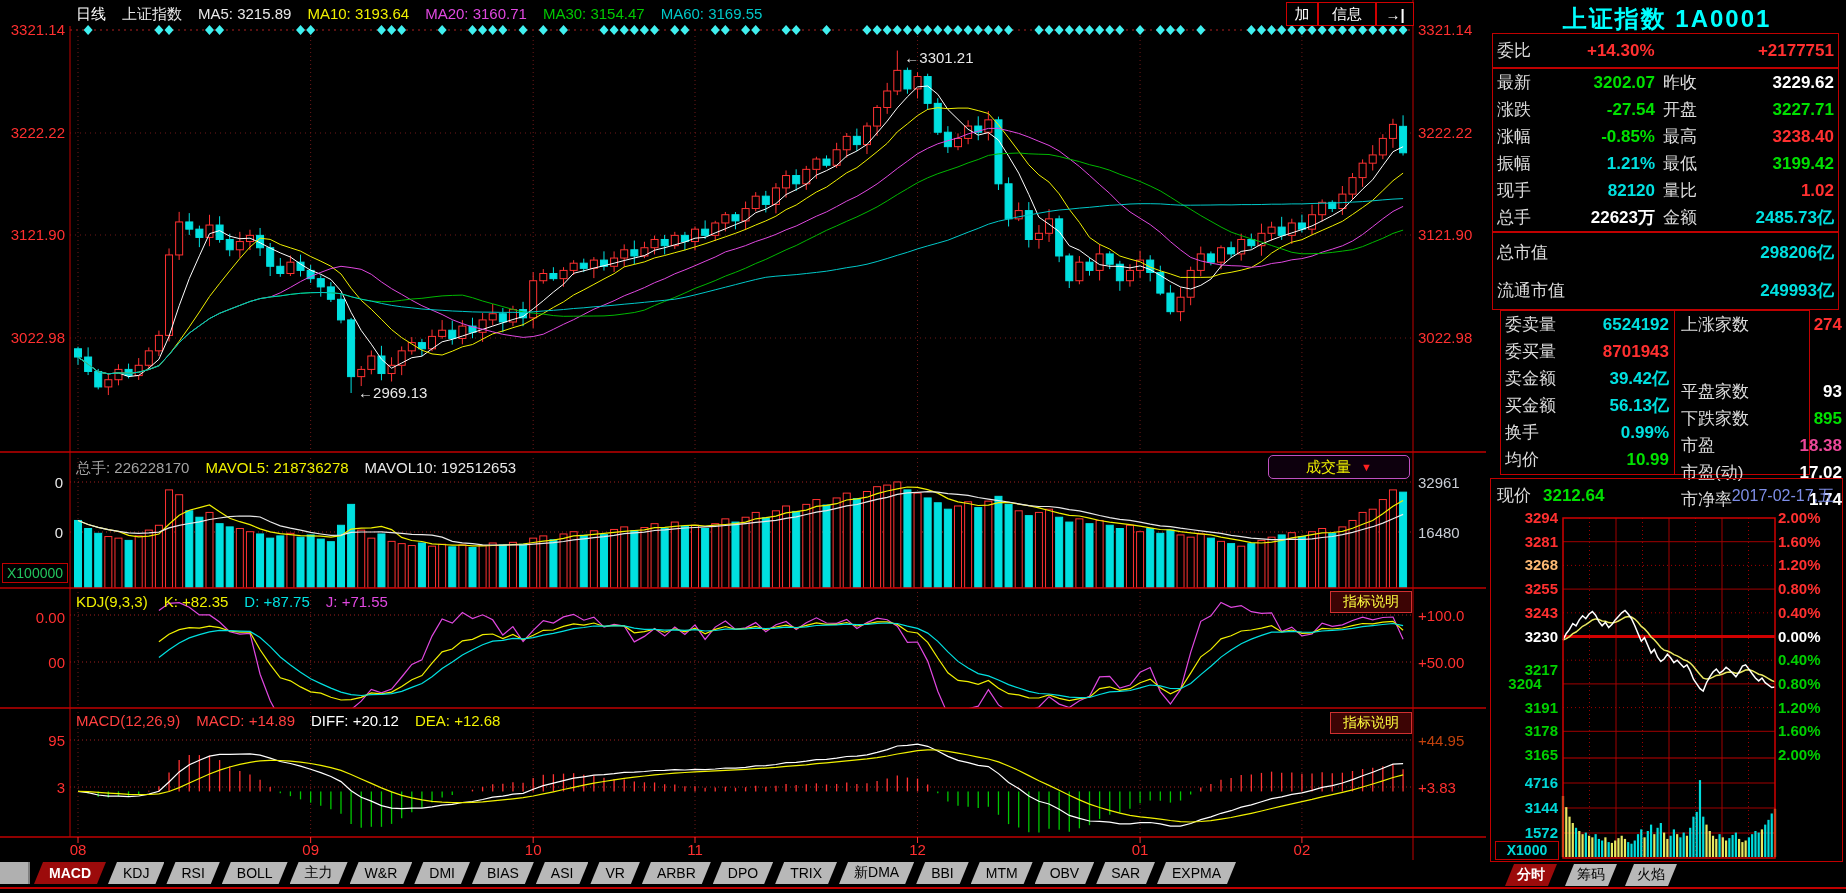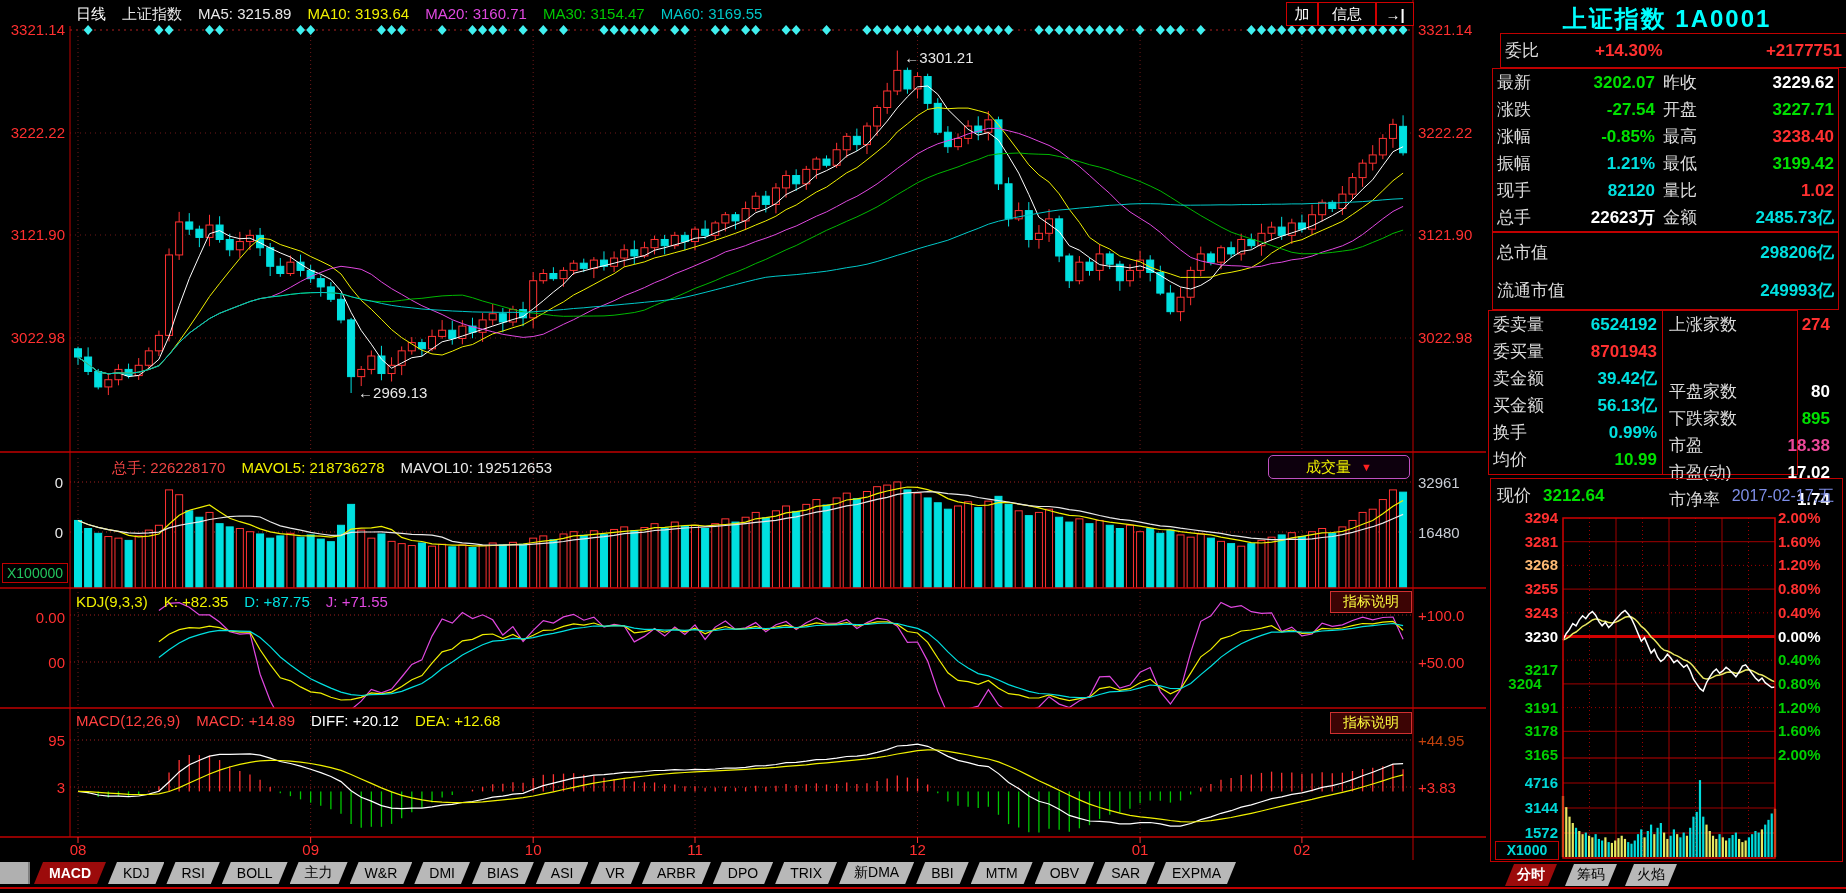--- a/index.html
+++ b/index.html
@@ -831,21 +831,21 @@
       <span>加</span>
     </div>
   <div class="btn" style="left:1318px;top:2px;width:56px;height:22px;">
       <span>信息</span>
     </div>
   <div class="btn" style="left:1376px;top:2px;width:36px;height:22px;font-weight:bold;">
       <span>→|</span>
     </div>
 
   <div class="hdr" style="left:76px;top:459px;" id="volbar">
-      <span style="color: #ef4444; margin-left: 36px;">总手: 226228170</span>
+      <span style="color: #a3a3a3;">总手: 226228170</span>
       <span style="color: rgb(240, 240, 0);">MAVOL5: 218736278</span>
       <span style="color: rgb(232, 232, 232);">MAVOL10: 192512653</span>
     </div>
   <div class="dropdown" style="left:1268px;top:455px;width:140px;height:22px;">
     <span>成交量</span>
     <span style="color:#ff2020;font-size:11px;">▼</span>
   </div>
   <div class="lbl boxed" style="left:2px;top:563px;width:64px;height:18px;color:#22c55e;font-size:14px;text-align:center;line-height:18px;">X100000</div>
 
   <div class="hdr" style="left:76px;top:593px;" id="kdjbar">
@@ -888,21 +888,21 @@
       <div class="tab">MTM</div>
       <div class="tab">OBV</div>
       <div class="tab">SAR</div>
       <div class="tab">EXPMA</div>
     </div>
   <div class="redline" style="left:0;top:887px;width:1846px;height:2px;"></div>
 
   <div id="quote">
     <div class="q-title">上证指数 1A0001</div>
 
-    <div class="q-box" style="left:4px;top:33px;width:347px;height:35px;margin-left:8px;">
+    <div class="q-box" style="left:4px;top:33px;width:347px;height:35px;">
       <div class="q-row" style="grid-template-columns:58px 1fr 1fr;height:33px;">
         <span class="q-lab">委比</span>
         <span class="q-val" id="weibi-val" style="text-align: center; color: rgb(255, 48, 48);">+14.30%</span>
         <span class="q-val" id="weibi-extra" style="color: rgb(255, 48, 48);">+2177751</span>
       </div>
     </div>
 
     <div class="q-box" style="left:4px;top:68px;width:347px;height:164px;" id="q-main">
         <div class="q-row" style="grid-template-columns: 58px 108px 60px 1fr;">
           <span class="q-lab">最新</span>
@@ -944,21 +944,21 @@
     <div class="q-box" style="left:4px;top:232px;width:347px;height:78px;" id="q-cap">
         <div class="q-row" style="grid-template-columns: 110px 1fr; height: 38px;">
           <span class="q-lab">总市值</span>
           <span class="q-val" style="color: rgb(0, 224, 224);">298206亿</span>
         </div>
         <div class="q-row" style="grid-template-columns: 110px 1fr; height: 38px;">
           <span class="q-lab">流通市值</span>
           <span class="q-val" style="color: rgb(0, 224, 224);">249993亿</span>
         </div>
       </div>
-    <div class="q-box" style="left:0;top:310px;width:310px;height:165px;" id="q-two">
+    <div class="q-box" style="left:12px;top:310px;width:310px;height:165px;" id="q-two">
       <div style="position:absolute;left:173px;top:0;width:1px;height:100%;background:#c00000;"></div>
       <div id="q-two-left" style="position:absolute;left:0;top:0;width:172px;">
           <div class="q-row" style="grid-template-columns: 62px 1fr;">
             <span class="q-lab">委卖量</span>
             <span class="q-val" style="color: rgb(0, 224, 224);">6524192</span>
           </div>
           <div class="q-row" style="grid-template-columns: 62px 1fr;">
             <span class="q-lab">委买量</span>
             <span class="q-val" style="color: rgb(255, 48, 48);">8701943</span>
           </div>
@@ -979,21 +979,21 @@
             <span class="q-val" style="color: rgb(0, 224, 0);">10.99</span>
           </div>
         </div>
       <div id="q-two-right" style="position:absolute;left:176px;top:0;width:169px;">
           <div class="q-row" style="grid-template-columns: 84px 1fr;">
             <span class="q-lab">上涨家数</span>
             <span class="q-val" style="color: rgb(255, 48, 48);">274</span>
           </div>
           <div class="q-row" style="grid-template-columns: 84px 1fr; margin-top: 40px;">
             <span class="q-lab">平盘家数</span>
-            <span class="q-val" style="color: rgb(255, 255, 255);">80</span>
+            <span class="q-val" style="color: rgb(255, 255, 255);">93</span>
           </div>
           <div class="q-row" style="grid-template-columns: 84px 1fr;">
             <span class="q-lab">下跌家数</span>
             <span class="q-val" style="color: rgb(0, 224, 0);">895</span>
           </div>
           <div class="q-row" style="grid-template-columns: 84px 1fr;">
             <span class="q-lab">市盈</span>
             <span class="q-val" style="color: #ec4899;">18.38</span>
           </div>
           <div class="q-row" style="grid-template-columns: 84px 1fr;">

